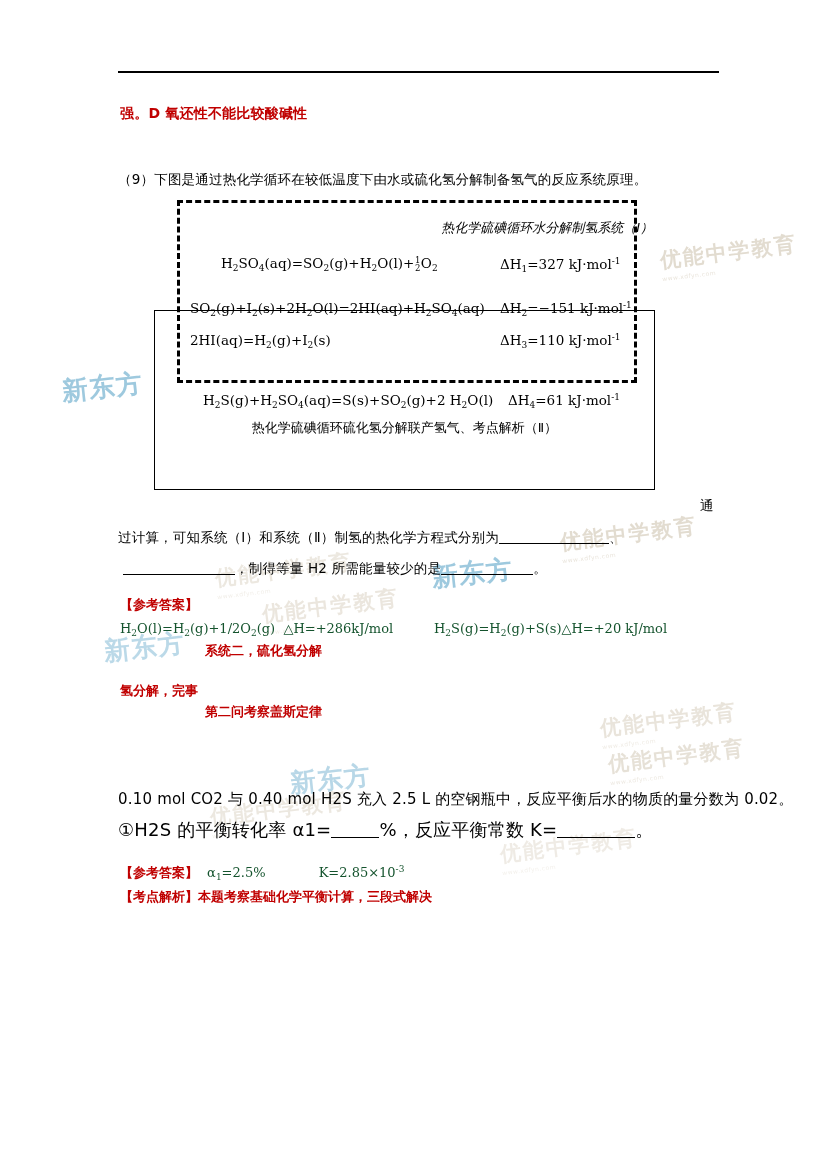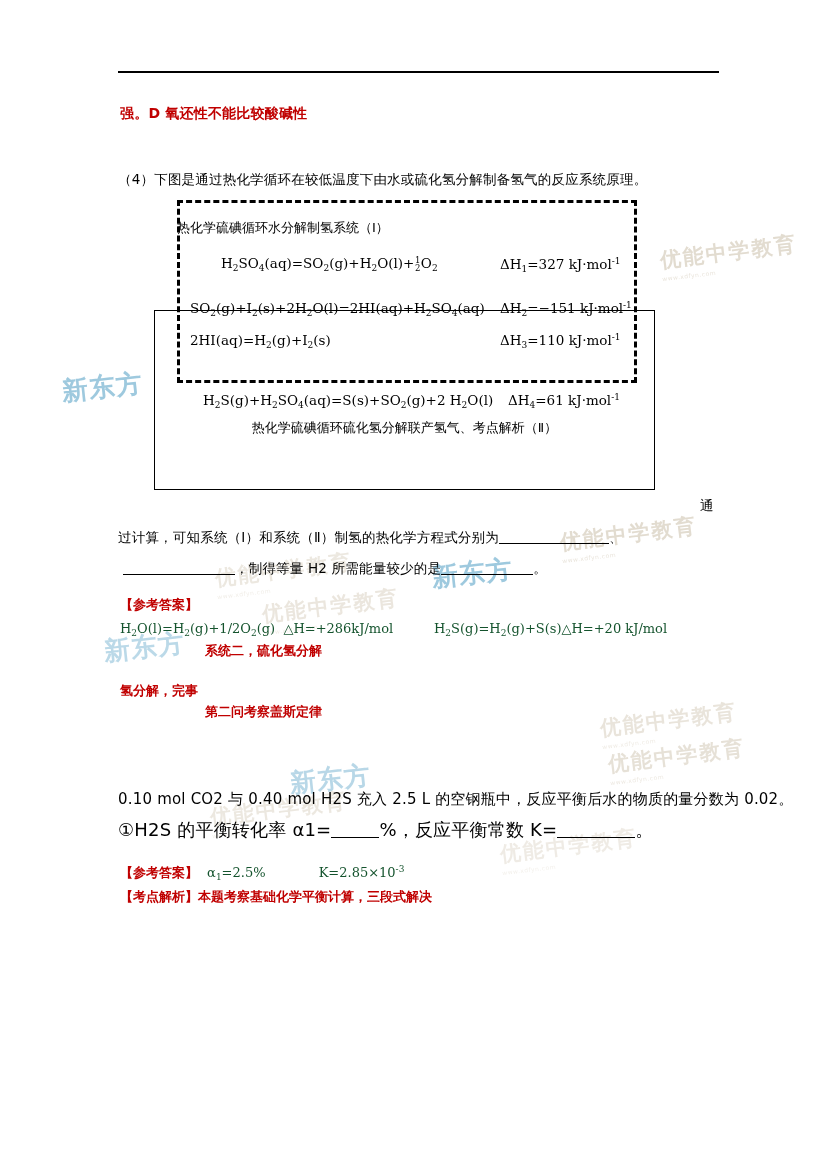--- a/index.html
+++ b/index.html
@@ -186,26 +186,26 @@
       <span>优能中学教育</span><span class="sub">www.xdfyn.com</span>
     </div>
   </div>
 
   <div class="content">
 
     <div class="hr-top"></div>
 
     <div class="abs redtext q-line" style="left:120px; top:103px; font-size:14px;">强。D 氧还性不能比较酸碱性</div>
 
-    <div class="abs cn q-line" style="left:118px; top:169px; font-size:13.5px;">（4）下图是通过热化学循环在较低温度下由水或硫化氢分解制备氢气的反应系统原理。</div>
+    <div class="abs cn q-line" style="left:118px; top:169px; font-size:13.5px;">（9）下图是通过热化学循环在较低温度下由水或硫化氢分解制备氢气的反应系统原理。</div>
 
     <div class="box-dashed"></div>
     <div class="box-solid"></div>
 
-    <div class="abs cn" style="left:177px; top:219px; width:476px; text-align:left; font-size:13px; z-index:5;">热化学硫碘循环水分解制氢系统（Ⅰ）</div>
+    <div class="abs cn" style="left:177px; top:219px; width:476px; text-align:right; font-size:13px; z-index:5;font-style:italic;">热化学硫碘循环水分解制氢系统（Ⅰ）</div>
 
     <div class="abs eq" style="left:190px; top:255px; z-index:5;margin-left:31px;">
       H<sub>2</sub>SO<sub>4</sub>(aq)=SO<sub>2</sub>(g)+H<sub>2</sub>O(l)+<span class="frac"><span class="num">1</span><span class="den">2</span></span>O<sub>2</sub>
     </div>
     <div class="abs eq" style="left:500px; top:256px; z-index:5;">
       ΔH<sub>1</sub>=327 kJ·mol<sup>-1</sup>
     </div>
 
     <div class="abs eq" style="left:190px; top:300px; z-index:5;">
       SO<sub>2</sub>(g)+I<sub>2</sub>(s)+2H<sub>2</sub>O(l)=2HI(aq)+H<sub>2</sub>SO<sub>4</sub>(aq)

